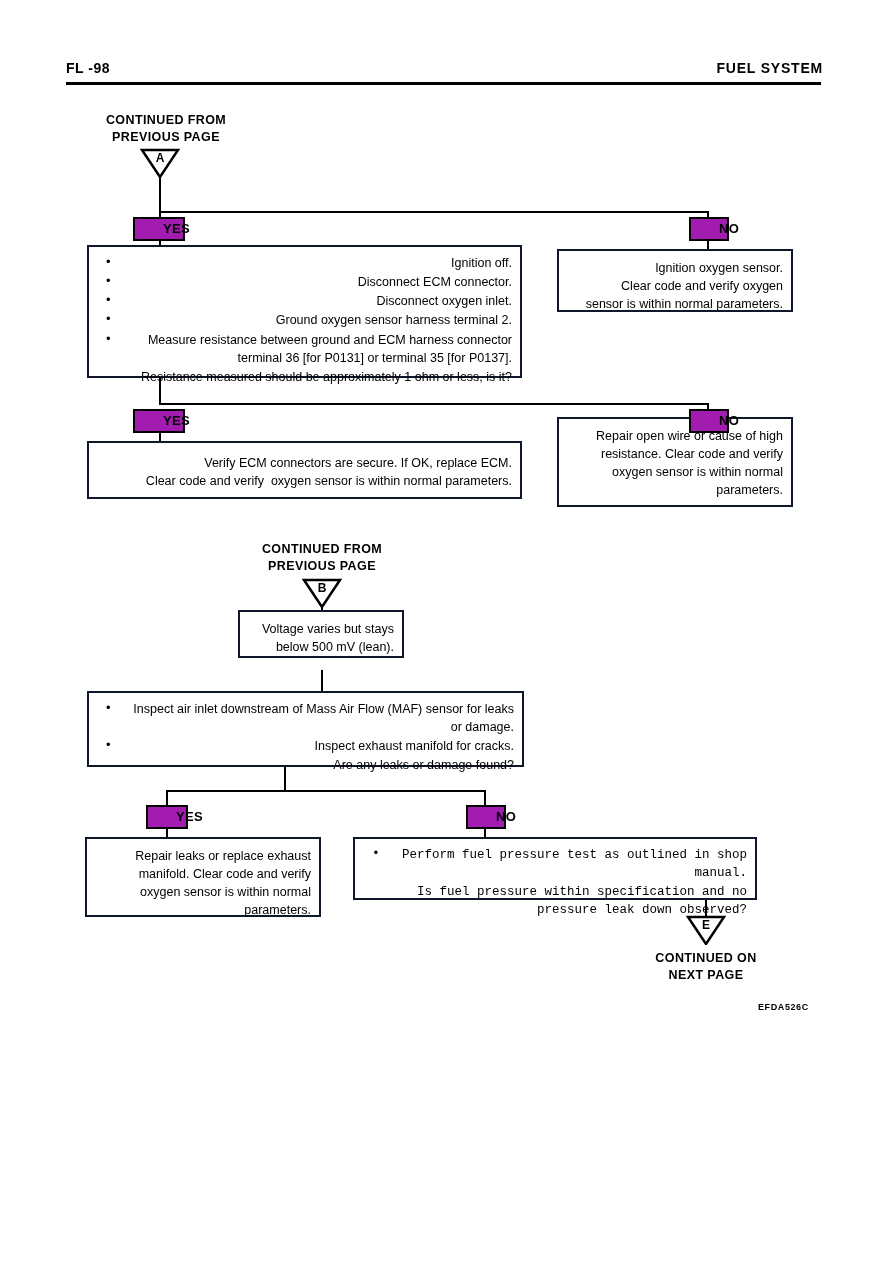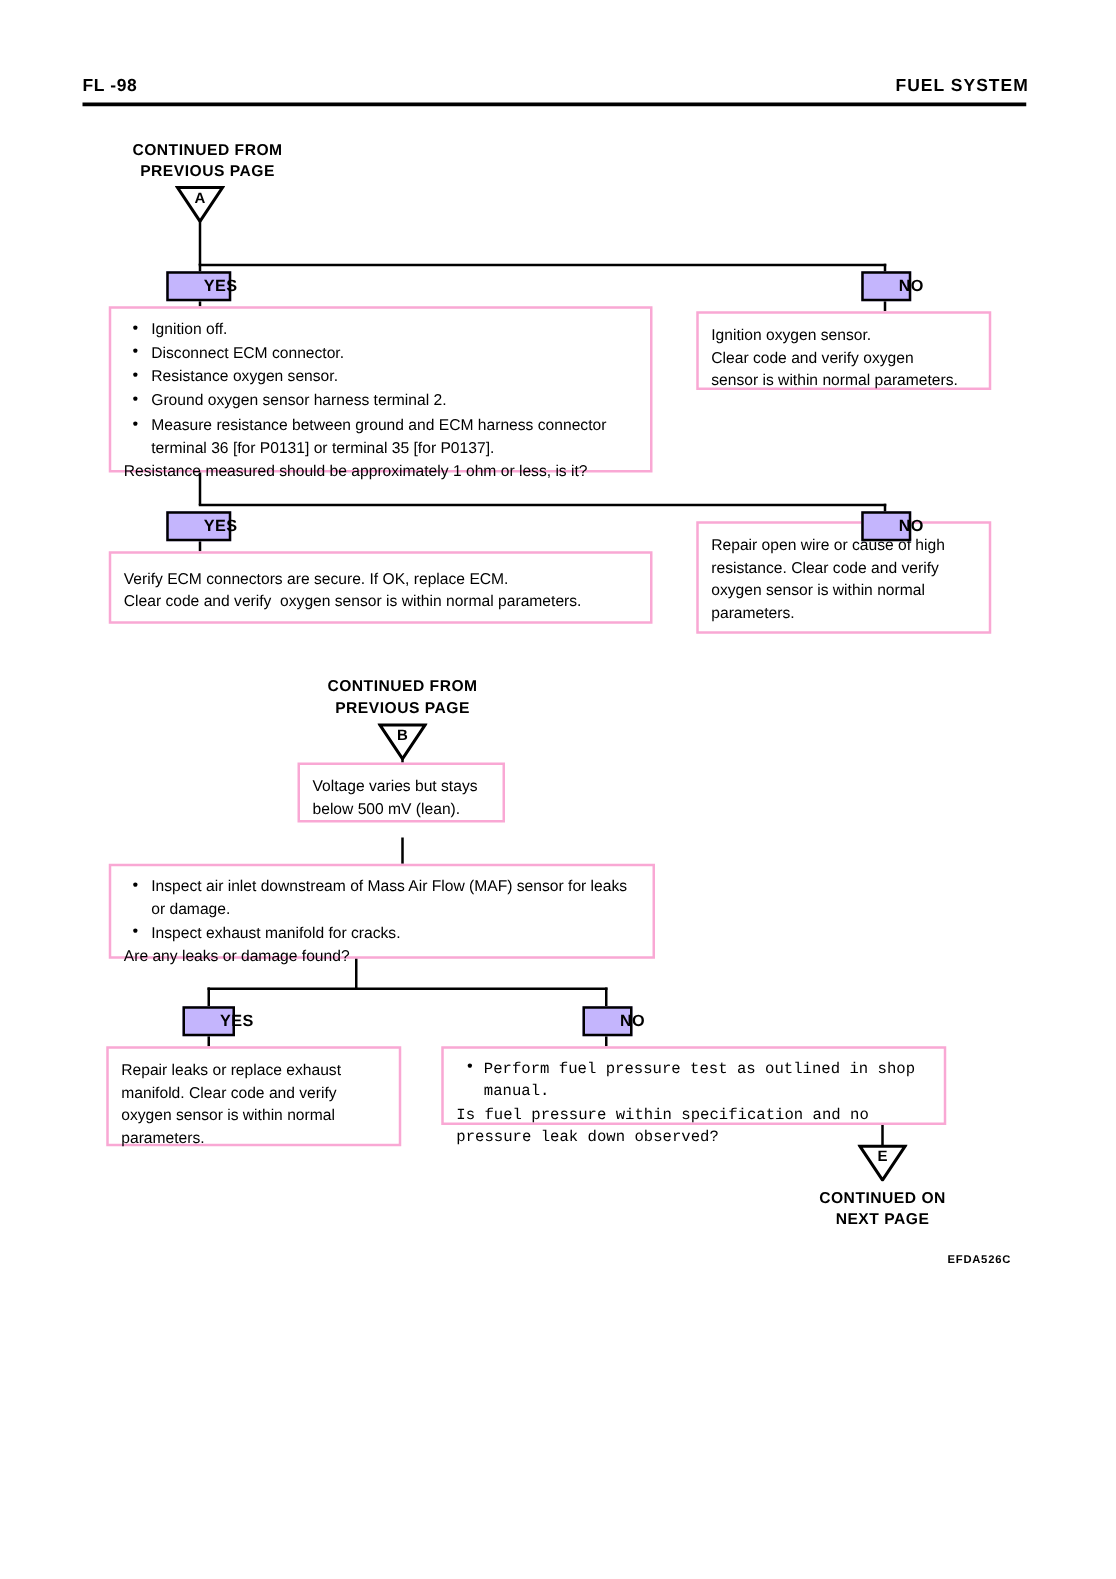--- a/index.html
+++ b/index.html
@@ -52,23 +52,24 @@
     width: 2px;
     background: #000000;
   }
   .hline {
     position: absolute;
     height: 2px;
     background: #000000;
   }
   .box {
     position: absolute;
-    border: 2px solid #f9a8d4;
+    border: 2px solid #0f172a;
     background: #ffffff;
     box-sizing: border-box;
+    text-align: right;
   }
   .box .txt {
     position: absolute;
     left: 10px;
     right: 8px;
     top: 8px;
     font-size: 12.5px;
     line-height: 1.45;
     white-space: pre-wrap;
   }
@@ -97,21 +98,21 @@
     font-size: 13px;
   }
   .bullets .tail {
     margin-top: 1px;
   }
 
   
   .tag {
     position: absolute;
     border: 2px solid #000000;
-    background: #c4b5fd;
+    background: #a21caf;
     box-sizing: border-box;
     font-size: 13px;
     font-weight: bold;
     text-align: center;
     line-height: 20px;
     height: 24px;
     letter-spacing: 0.3px;
     z-index: 3;
     padding-left: 28px;
   }
@@ -180,21 +181,21 @@
   <div class="tag" style="left:689px; top:217px; width:40px;">NO</div>
 
   <div class="vline" style="left:159px; top:241px; height:8px;"></div>
   <div class="vline" style="left:707px; top:241px; height:8px;"></div>
 
   <div class="box" style="left:87px; top:245px; width:435px; height:133px;">
     <div class="bullets">
       <ul>
         <li>Ignition off.</li>
         <li>Disconnect ECM connector.</li>
-        <li>Resistance oxygen sensor.</li>
+        <li>Disconnect oxygen inlet.</li>
         <li>Ground oxygen sensor harness terminal 2.</li>
         <li>Measure resistance between ground and ECM harness connector terminal 36 [for P0131] or terminal 35 [for P0137].</li>
       </ul>
       <div class="tail">Resistance measured should be approximately 1 ohm or less, is it?</div>
     </div>
   </div>
 
   <div class="box" style="left:557px; top:249px; width:236px; height:63px;">
     <div class="txt">Ignition oxygen sensor.
 Clear code and verify oxygen

